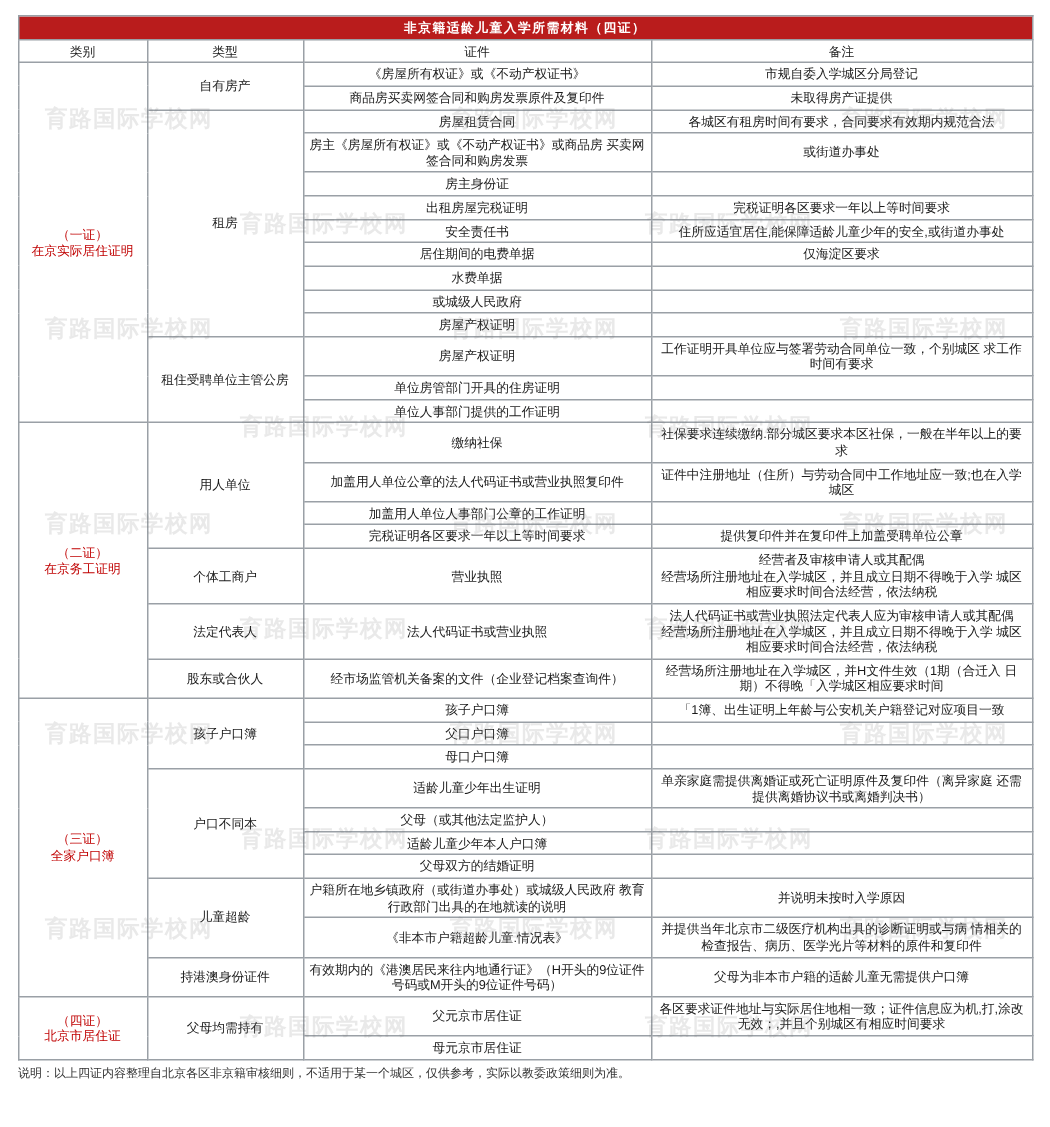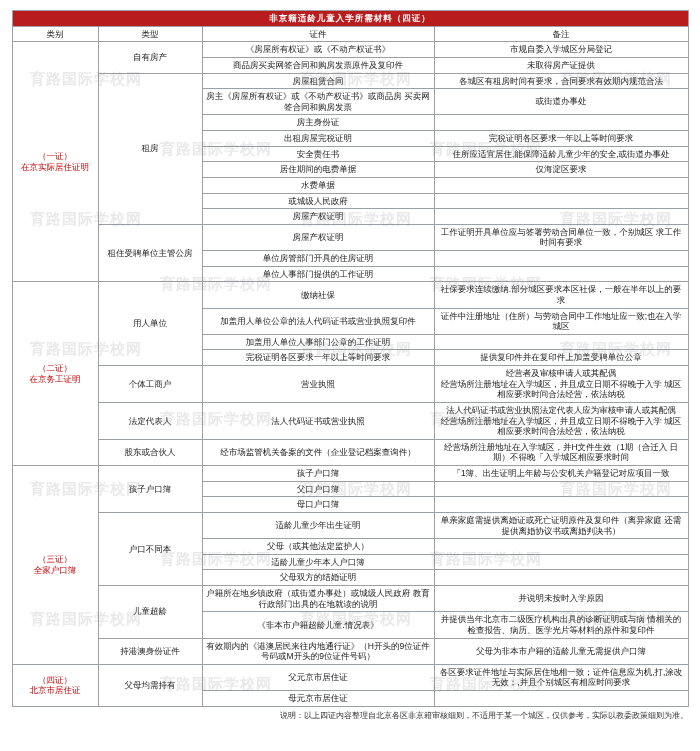--- a/index.html
+++ b/index.html
@@ -52,21 +52,20 @@
   .col-doc{width:232px;}
   .col-note{width:254px;}
   .note-cell{text-align:center;}
   .footer{
     width:676px;
     margin:3px auto 0 auto;
     font-size:8px;
     color:#333;
     line-height:1.4;
     padding-bottom:8px;
-    text-align:right;
   }
   .wm{
     position:absolute;
     color:rgba(120,120,120,0.16);
     font-size:15px;
     font-weight:bold;
     letter-spacing:1px;
     pointer-events:none;
     white-space:nowrap;
     transform:rotate(0deg);

